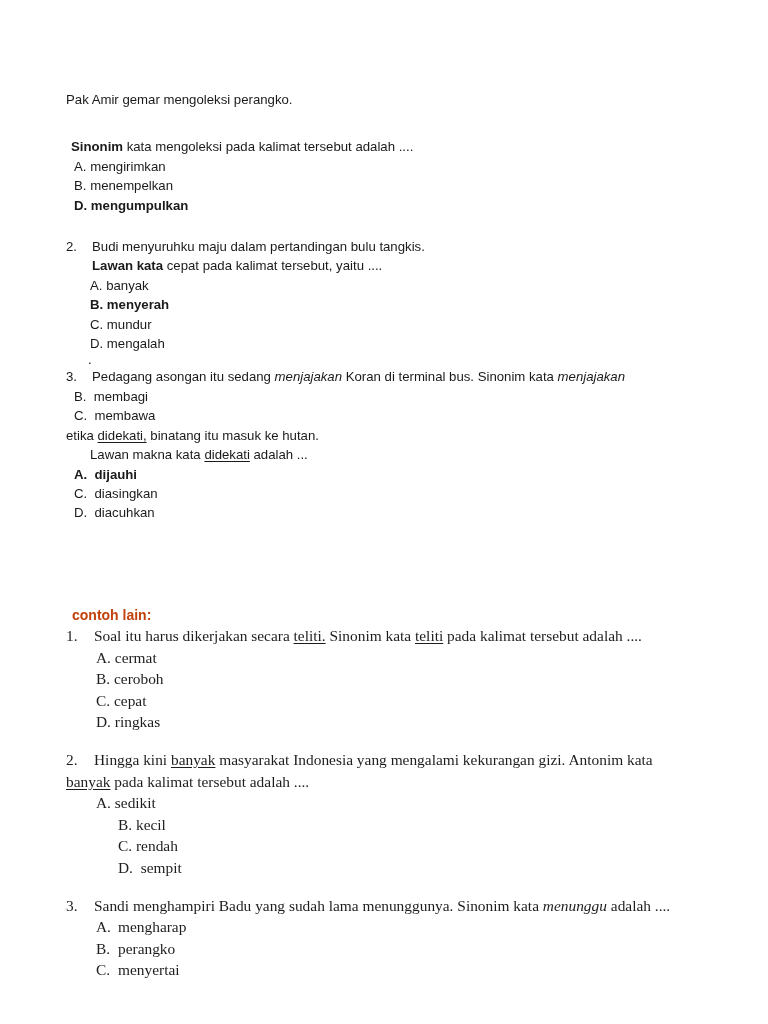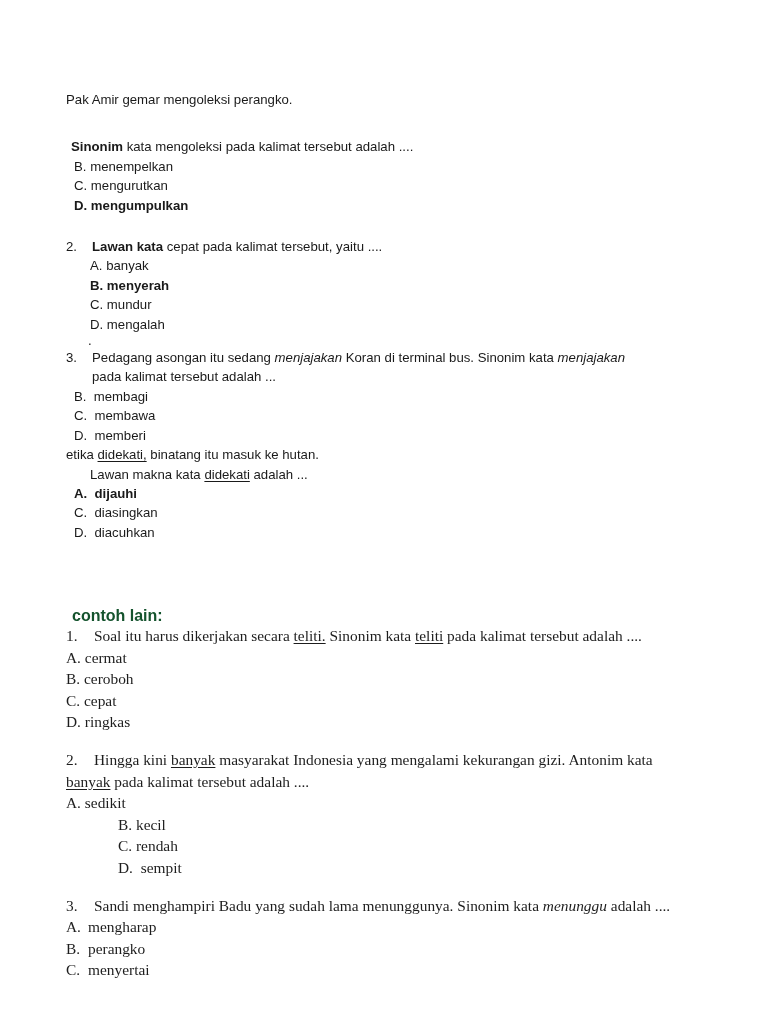--- a/index.html
+++ b/index.html
@@ -83,77 +83,76 @@
     left: 66px;
     top: 606px;
     width: 614px;
     font-family: "Liberation Serif", serif;
     font-size: 15.4px;
     line-height: 21.6px;
     color: #1d1d1d;
   }
   .serif-block .sect-head {
     font-family: "Liberation Sans", sans-serif;
-    font-size: 16px;
+    font-size: 14px;
     font-weight: bold;
     line-height: 19px;
     margin-left: 6px;
-    color: #14532d;
+    color: #c2410c;
   }
   .serif-block .numrow .num { width: 28px; }
-  .serif-block .opt { }
+  .serif-block .opt { margin-left: 30px; }
   .serif-block .opt-deep { margin-left: 52px; }
   .serif-block .optlabel {
     display: inline-block;
     min-width: 22px;
   }
   .serif-gap-md { height: 16px; }
 </style>
 </head>
 <body>
 
 <div class="page">
 
   <div class="sans-block">
 
     <div>
       <div class="ln ind-0">Pak Amir gemar mengoleksi perangko.</div>
       <div class="ln ind-1"><span class="b">Sinonim</span><span> kata mengoleksi pada kalimat tersebut adalah ....</span></div>
+      <div class="ln ind-2"><span>A.</span> <span>mengirimkan</span></div>
       <div class="ln ind-2"><span>B.</span> <span>menempelkan</span></div>
-      <div class="ln ind-2"><span>C.</span> <span>mengurutkan</span></div>
       <div class="ln ind-2 b"><span>D.</span> <span>mengumpulkan</span></div>
     </div>
 
     <div class="gap-lg"></div>
 
     <div>
       <div class="numrow">
         <div class="num">2.</div>
         <div class="body">
+          <div class="ln">Budi menyuruhku maju dalam pertandingan bulu tangkis.</div>
           <div class="ln"><span class="b">Lawan kata</span><span> cepat pada kalimat tersebut, yaitu ....</span></div>
         </div>
       </div>
       <div class="ln ind-3"><span>A.</span> <span>banyak</span></div>
       <div class="ln ind-3 b"><span>B.</span> <span>menyerah</span></div>
       <div class="ln ind-3"><span>C.</span> <span>mundur</span></div>
       <div class="ln ind-3"><span>D.</span> <span>mengalah</span></div>
       <div class="ln stray-dot">.</div>
     </div>
 
     <div>
       <div class="numrow">
         <div class="num">3.</div>
         <div class="body just">
           <div><span>Pedagang asongan itu sedang </span><span class="i">menjajakan</span><span> Koran di terminal bus. Sinonim kata </span><span class="i">menjajakan</span></div>
-          <div class="lastline">pada kalimat tersebut adalah ...</div>
         </div>
       </div>
       <div class="ln ind-2"><span>B.</span>&nbsp; <span>membagi</span></div>
       <div class="ln ind-2"><span>C.</span>&nbsp; <span>membawa</span></div>
-      <div class="ln ind-2"><span>D.</span>&nbsp; <span>memberi</span></div>
     </div>
 
     <div>
       <div class="ln ind-0"><span>etika </span><span class="u">didekati,</span><span> binatang itu masuk ke hutan.</span></div>
       <div class="ln ind-3"><span>Lawan makna kata </span><span class="u">didekati</span><span> adalah ...</span></div>
       <div class="ln ind-2 b"><span>A.</span>&nbsp; <span>dijauhi</span></div>
       <div class="ln ind-2"><span>C.</span>&nbsp; <span>diasingkan</span></div>
       <div class="ln ind-2"><span>D.</span>&nbsp; <span>diacuhkan</span></div>
     </div>
 

